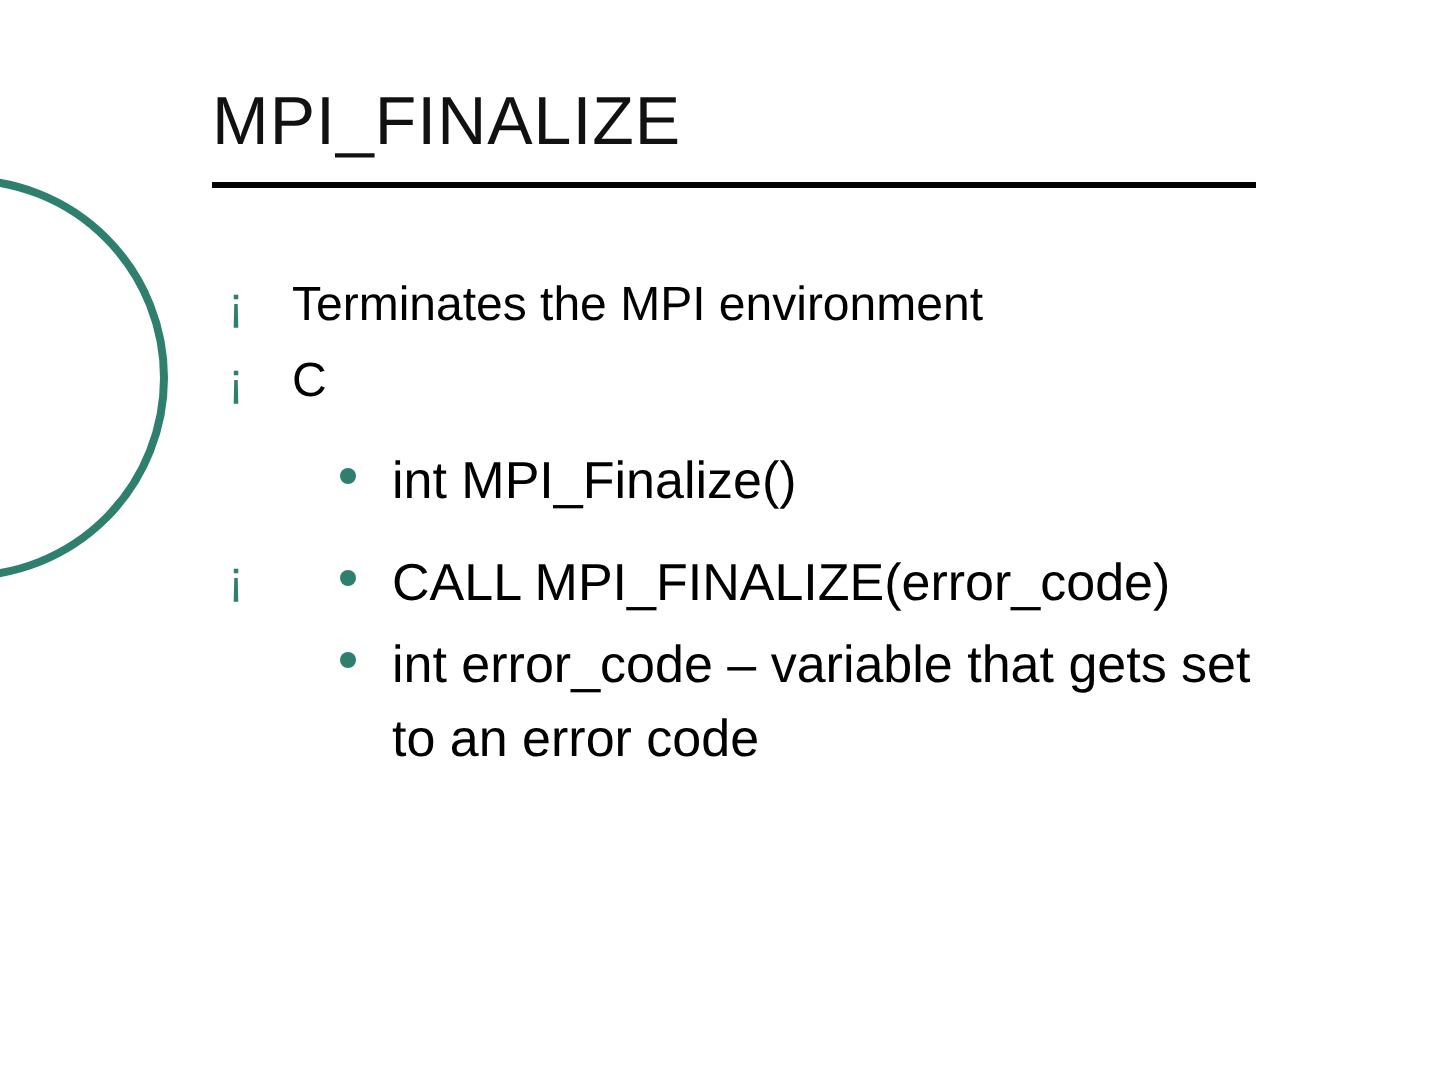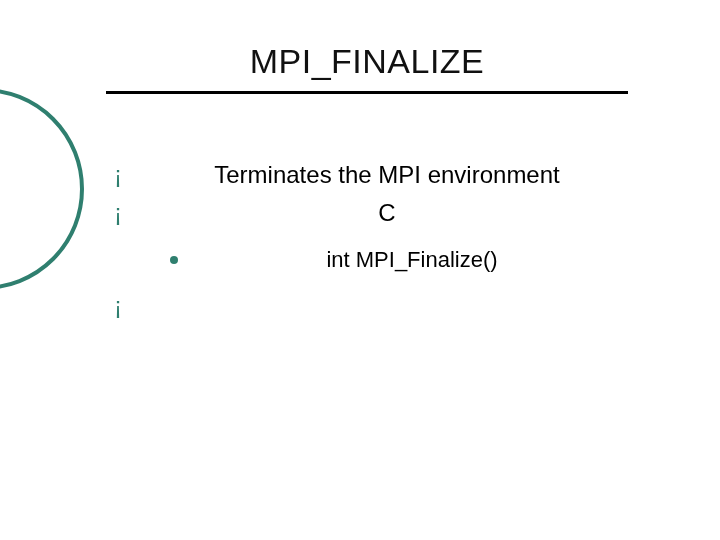--- a/index.html
+++ b/index.html
@@ -1,27 +1,27 @@
 <!DOCTYPE html>
 <html><head>
 <meta charset="utf-8">
 <style>
   * { box-sizing: border-box; margin: 0; padding: 0; }
   html, body { width: 720px; height: 540px; background: #fff; font-family: Verdana, Geneva, sans-serif; color: #000; }
-  .slide { position: relative; width: 720px; height: 540px; padding: 42px 92px 40px 60px; text-align: center; }
+  .slide { position: relative; width: 720px; height: 540px; padding: 42px 92px 40px 60px; }
   .deco-circle { position: absolute; left: -118px; top: 88px; width: 202px; height: 202px; border: 4px solid #2f7f6f; border-radius: 50%; }
   .title-wrap { margin-left: 46px; }
   .title { font-size: 34px; font-weight: 400; letter-spacing: 0.5px; color: #111; }
   .underline { margin-top: 10px; height: 3px; background: #000; width: 100%; }
-  .content { margin-top: 64px; margin-left: 54px; font-size: 24px; line-height: 1.42; }
+  .content { margin-top: 42px; margin-left: 54px; font-size: 24px; line-height: 1.42; }
   ul { list-style: none; }
   .lvl1 > li { position: relative; padding-left: 32px; margin-bottom: 4px; }
   .lvl1 > li::before { content: "¡"; position: absolute; left: 0; top: 0; color: #2f7f6f; font-size: 24px; line-height: 1.42; }
   .lvl2 { margin-top: 14px; margin-bottom: 14px; margin-left: 20px; }
-  .lvl2 > li { position: relative; padding-left: 30px; margin-bottom: 4px; font-size: 22px; }
+  .lvl2 > li { position: relative; padding-left: 30px; margin-bottom: 4px; font-size: 26px; }
   .lvl2 > li::before { content: ""; position: absolute; left: 4px; top: 12px; width: 8px; height: 8px; background: #2f7f6f; border-radius: 50%; }
 </style>
 </head>
 <body>
 
 <div class="slide">
   <div class="deco-circle"></div>
 
   <div class="title-wrap">
     <h1 class="title">MPI_FINALIZE</h1>
@@ -35,16 +35,24 @@
       </li>
       <li>
         <span>C</span>
         <ul class="lvl2">
           <li>
             <span>int MPI_Finalize()</span>
           </li>
         </ul>
       </li>
       <li>
+        <ul class="lvl2">
+          <li>
+            <span>CALL MPI_FINALIZE(error_code)</span>
+          </li>
+          <li>
+            <span>int error_code – variable that gets set to an error code</span>
+          </li>
+        </ul>
       </li>
     </ul>
   </div>
 </div>
 
 </body></html>

